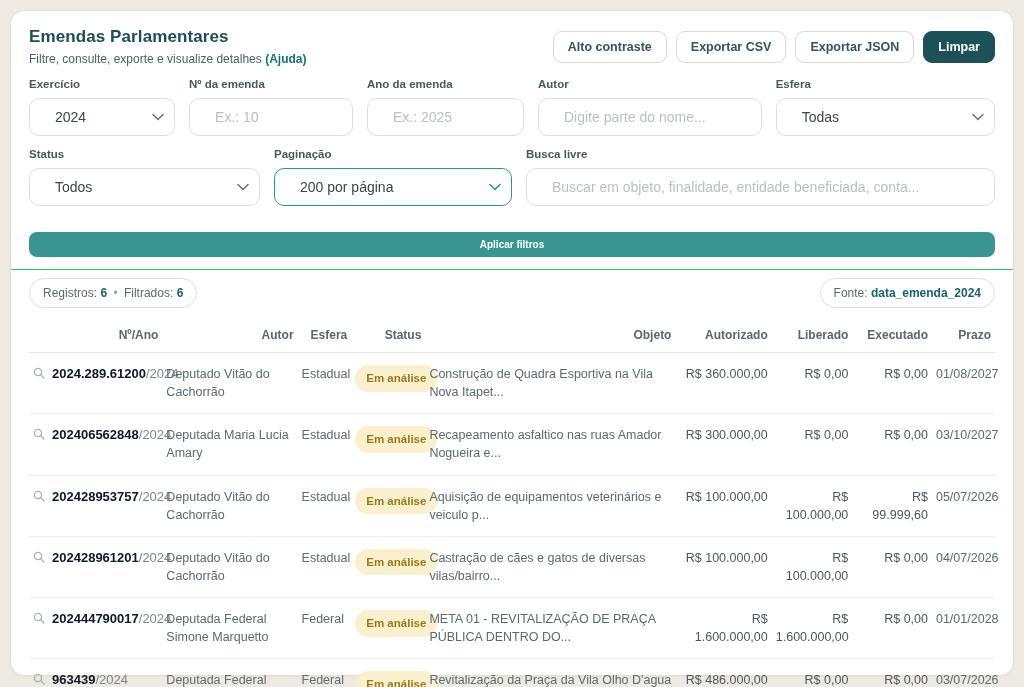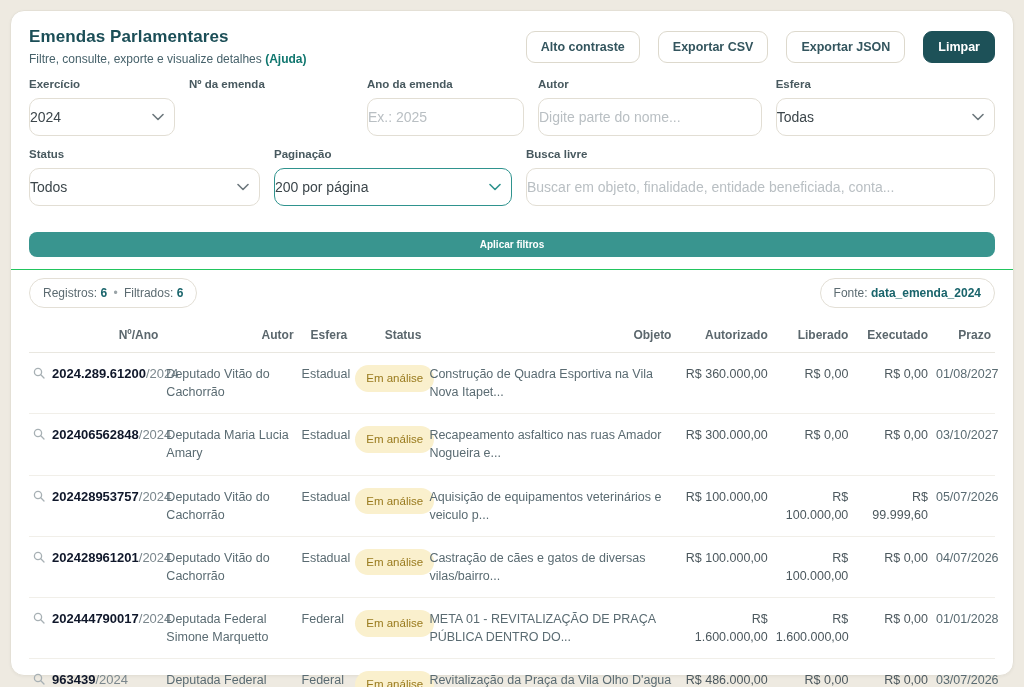--- a/index.html
+++ b/index.html
@@ -14,38 +14,38 @@
     width:1004px; height:666px; margin:10px auto 0;
     background:#ffffff; border:1px solid #e4e0d6; border-radius:14px;
     box-shadow:0 1px 3px rgba(0,0,0,.04);
     display:flex; flex-direction:column;
   }
   
   .hdr { display:flex; justify-content:space-between; align-items:flex-start; padding:16px 18px 10px; }
   .hdr h1 { font-size:17px; font-weight:bold; color:#1b4e57; letter-spacing:.1px; }
   .hdr .sub { margin-top:5px; font-size:12px; color:#47626b; }
   .hdr .sub .ajuda { color:#0f766e; font-weight:bold; cursor:pointer; }
-  .hdr-btns { display:flex; gap:18px; margin-top:4px; }
+  .hdr-btns { display:flex; gap:9px; margin-top:4px; }
   .btn {
     font-family:inherit; font-size:12.5px; font-weight:bold; color:#33555e;
     background:#fff; border:1px solid #ddd9cd; border-radius:9px;
     padding:8px 14px; cursor:pointer; white-space:nowrap;
   }
   .btn.primary-dark { background:#1d5158; border-color:#1d5158; color:#fff; }
   
   .filters { padding:2px 18px 0; }
   .frow { display:grid; gap:14px; margin-bottom:12px; }
   .frow1 { grid-template-columns:146px 164px 157px 1.02fr 1fr; }
   .frow2 { grid-template-columns:231px 238px 1fr; }
   .field label { display:block; font-size:11.5px; font-weight:bold; color:#48595f; margin-bottom:8px; }
   .control { position:relative; }
   .control input, .control .select {
     width:100%; height:38px; border:1px solid #e2ded4; border-radius:10px;
     background:#fff; font-family:inherit; font-size:14px; color:#3c464b;
-    padding:0 0; display:flex; align-items:center; cursor:pointer;
+    padding:0 25px; display:flex; align-items:center; cursor:pointer;
   }
   .control input::placeholder { color:#b9bfc3; }
   .control .select.accent { border:1.5px solid #2f938e; }
   .chev { position:absolute; right:11px; top:50%; transform:translateY(-50%); pointer-events:none; }
   .apply {
     width:100%; margin:14px 0 12px; height:25px; border:none; border-radius:8px;
     background:#39958f; color:#fff; font-family:inherit; font-size:10px; font-weight:bold;
     cursor:pointer;
   }
   
@@ -64,21 +64,21 @@
     padding:12px 4px 10px; border-bottom:1px solid #e9e7e0; white-space:nowrap;
   }
   th.r, td.r { text-align:right; }
   td { font-size:12.5px; color:#5a6b72; padding:12px 4px; border-bottom:1px solid #f1efe9; vertical-align:top; line-height:1.45; }
   td.c-num { white-space:nowrap; }
   .mag { display:inline-block; vertical-align:-1px; margin-right:7px; cursor:pointer; }
   .num { font-weight:bold; color:#0f172a; font-size:13px; }
   .ano { color:#7a868c; font-size:13px; }
   .badge {
     display:inline-block; background:#faf0cd; color:#997a1d; font-size:11.5px;
-    font-weight:normal; padding:5px 11px; border-radius:999px; white-space:nowrap;
+    font-weight:bold; padding:5px 11px; border-radius:999px; white-space:nowrap;
   }
   .money { color:#4c585e; }
 </style>
 </head>
 <body>
 
 <div class="card">
 
   <div class="hdr">
     <div>
@@ -104,20 +104,23 @@
           <div class="select">
             <span>2024</span>
           </div>
           <svg class="chev" width="12" height="8" viewBox="0 0 12 8">
               <polyline points="1,1.5 6,6.5 11,1.5" fill="none" stroke="#6d787d" stroke-width="1.6" stroke-linecap="round" stroke-linejoin="round"></polyline>
             </svg>
         </div>
       </div>
       <div class="field">
         <label>Nº da emenda</label>
+        <div class="control">
+          <input type="text" placeholder="Ex.: 10" style="">
+        </div>
       </div>
       <div class="field">
         <label>Ano da emenda</label>
         <div class="control">
           <input type="text" placeholder="Ex.: 2025" style="">
         </div>
       </div>
       <div class="field">
         <label>Autor</label>
         <div class="control">

